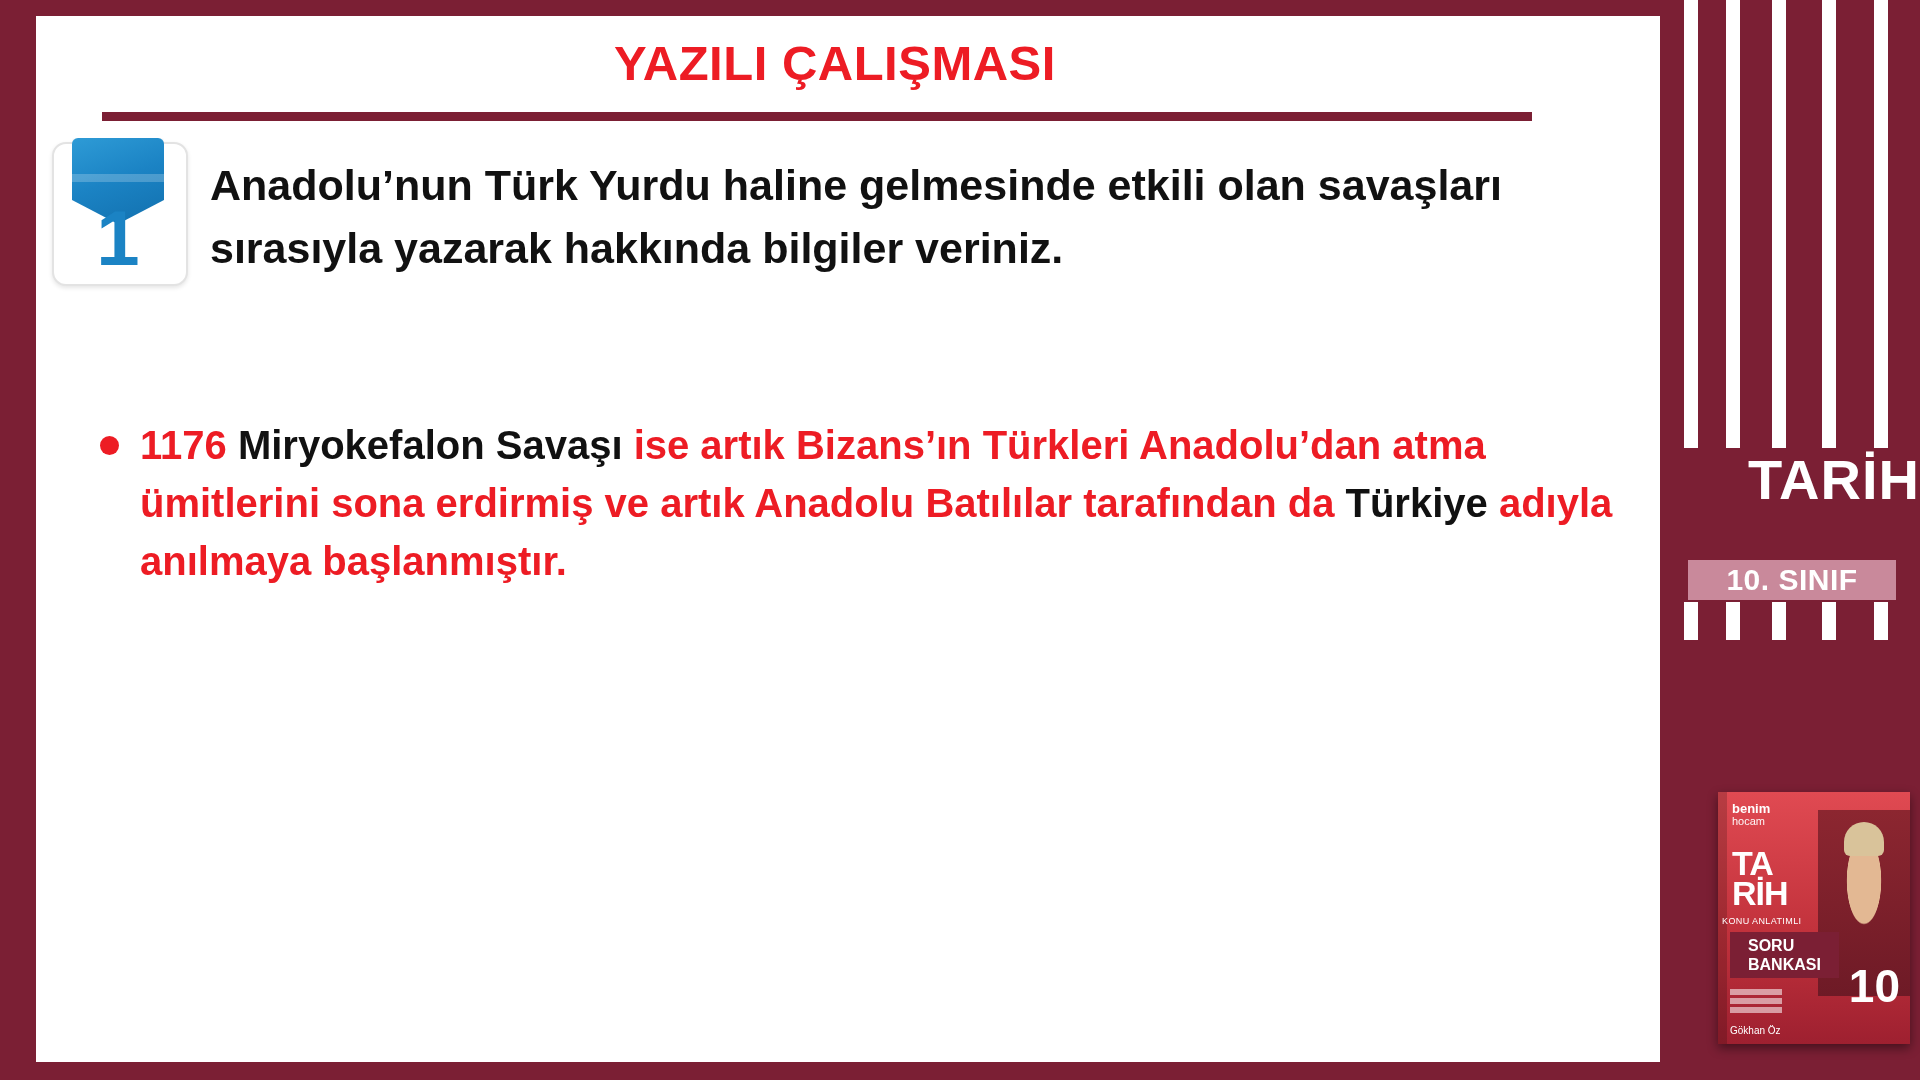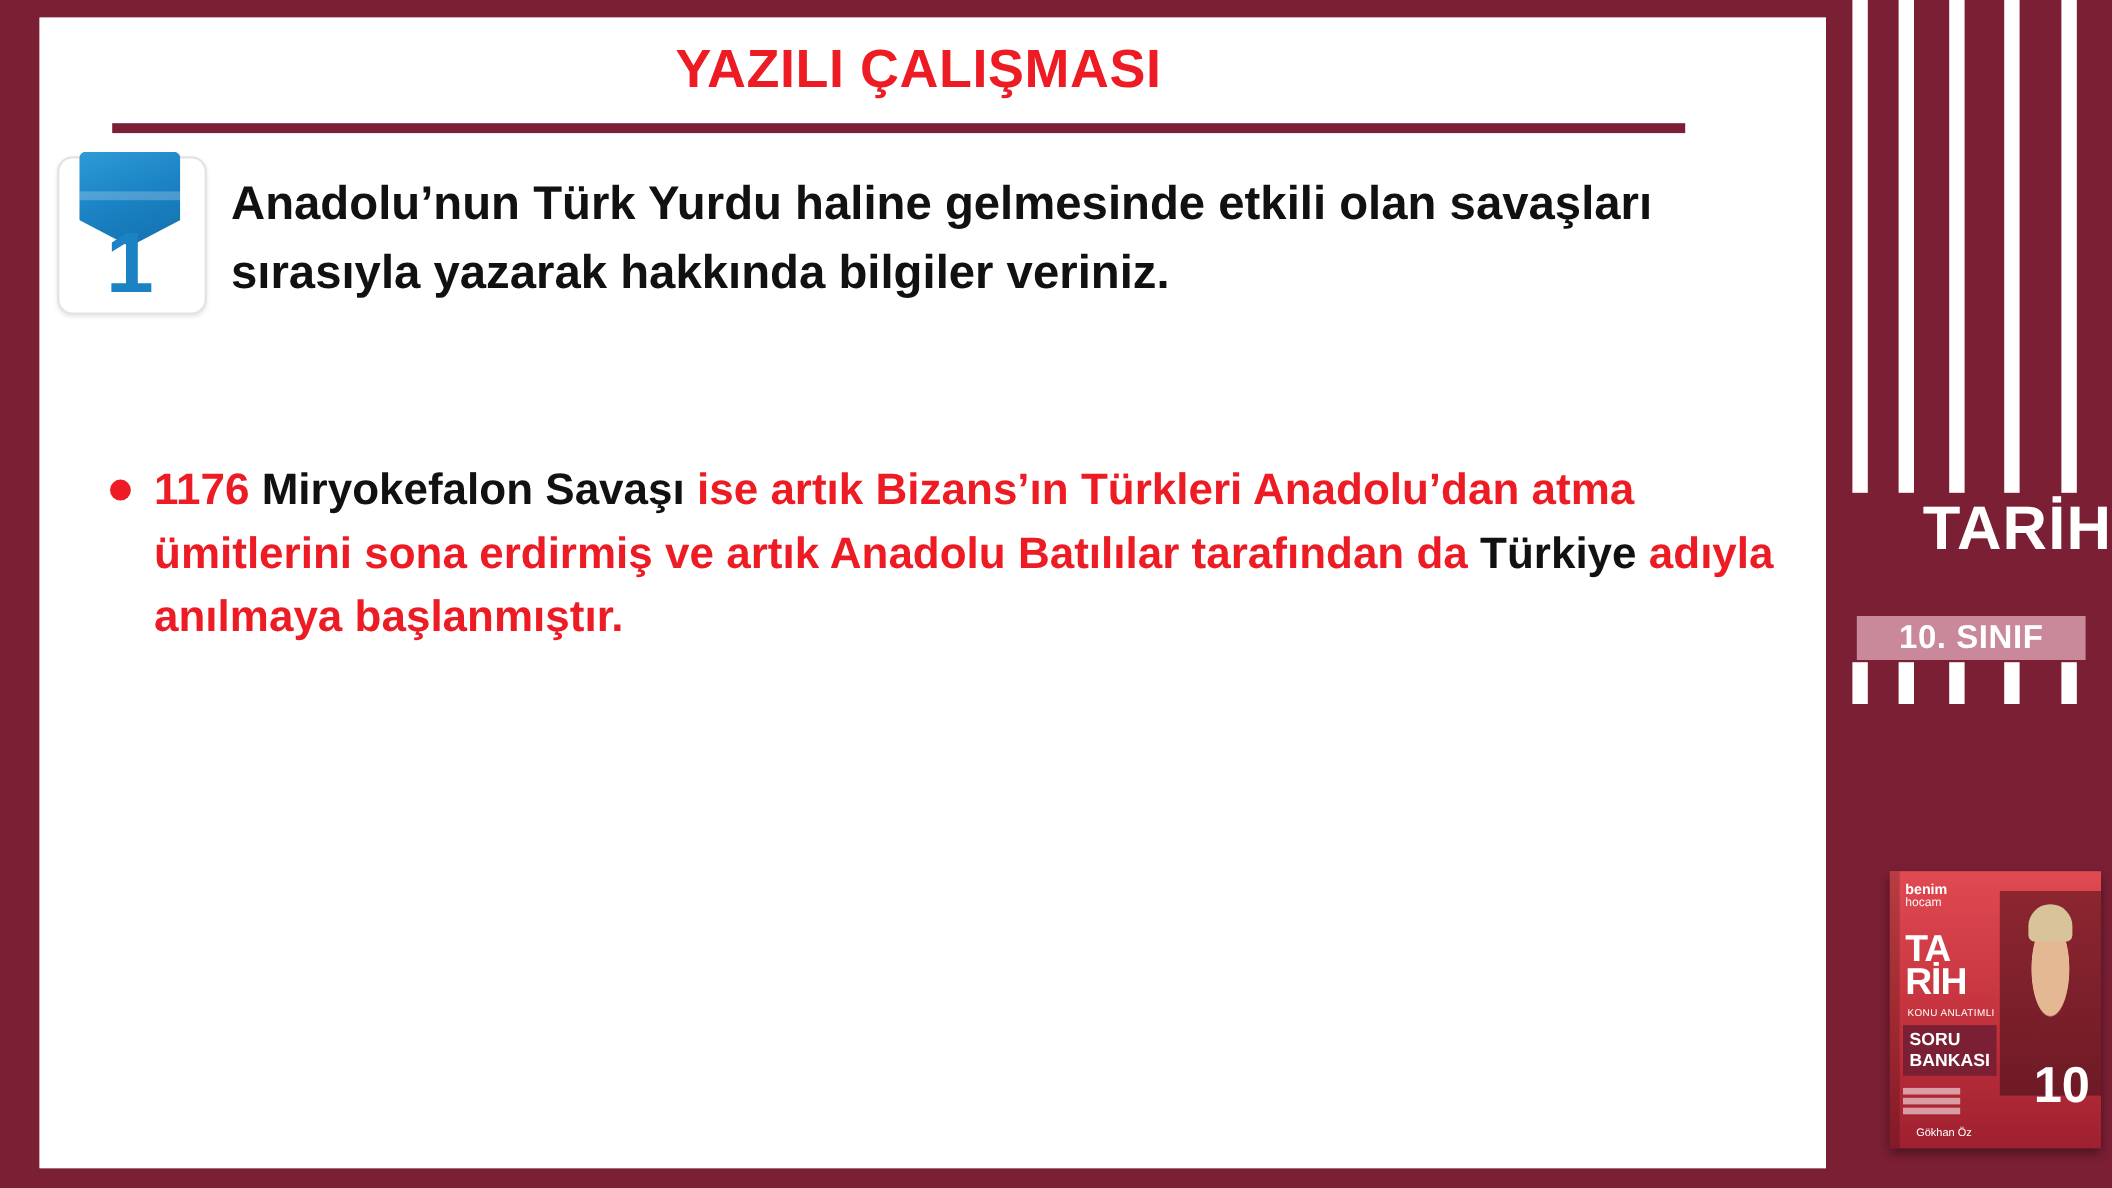--- a/index.html
+++ b/index.html
@@ -124,47 +124,47 @@
     position: absolute; left: 14px; top: 10px;
     color: #ffffff; font-weight: bold; font-size: 13px; line-height: 13px;
   }
   .book-logo small { display:block; font-size: 11px; font-weight: normal; opacity:.95;}
   .book-title {
     position: absolute; left: 14px; top: 56px;
     color: #ffffff; font-weight: bold; font-size: 34px; line-height: 30px;
     letter-spacing: -1px;
   }
   .book-kicker {
-    position: absolute; left: 16px; top: 124px;
+    position: absolute; left: 4px; top: 124px;
     color: #ffffff; font-size: 9px; letter-spacing: .4px;
   }
   .book-badge {
     position: absolute; left: 12px; top: 140px;
     background: #7B1F34; color: #fff;
     font-weight: bold; font-size: 16px; line-height: 19px;
-    padding: 4px 6px;
+    padding: 4px 18px;
   }
   .book-portrait {
     position: absolute; right: 0; top: 18px;
     width: 92px; height: 186px;
     background:
       radial-gradient(ellipse at 50% 38%, #E3B893 0 26%, rgba(227,184,147,0) 27%),
       linear-gradient(180deg,#8C2630 0%, #6E1A26 100%);
   }
   .book-portrait:after {
     content:"";
     position:absolute; left:26px; top:12px; width:40px; height:34px;
     background:#D9C39A; border-radius: 20px 20px 6px 6px;
   }
   .book-num {
     position: absolute; right: 10px; bottom: 36px;
     color:#ffffff; font-weight:bold; font-size:46px; line-height:44px;
   }
   .book-author {
-    position: absolute; left: 24px; bottom: 8px;
+    position: absolute; left: 12px; bottom: 8px;
     color:#ffffff; font-size: 10px;
   }
   .book-chips { position:absolute; left:12px; bottom: 28px; }
   .book-chips i {
     display:block; width:52px; height:6px; margin-bottom:3px;
     background: rgba(255,255,255,.55);
   }
 
   
   .content {

